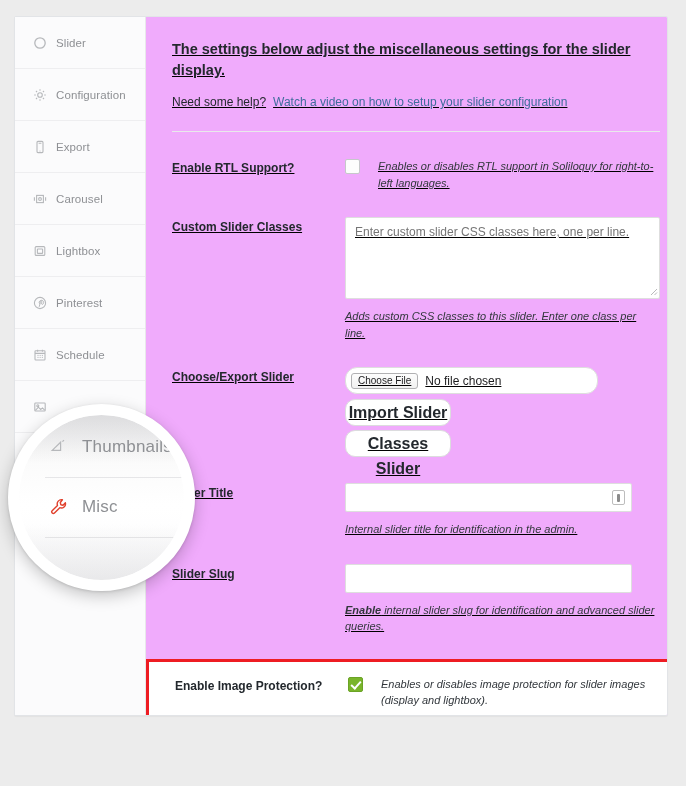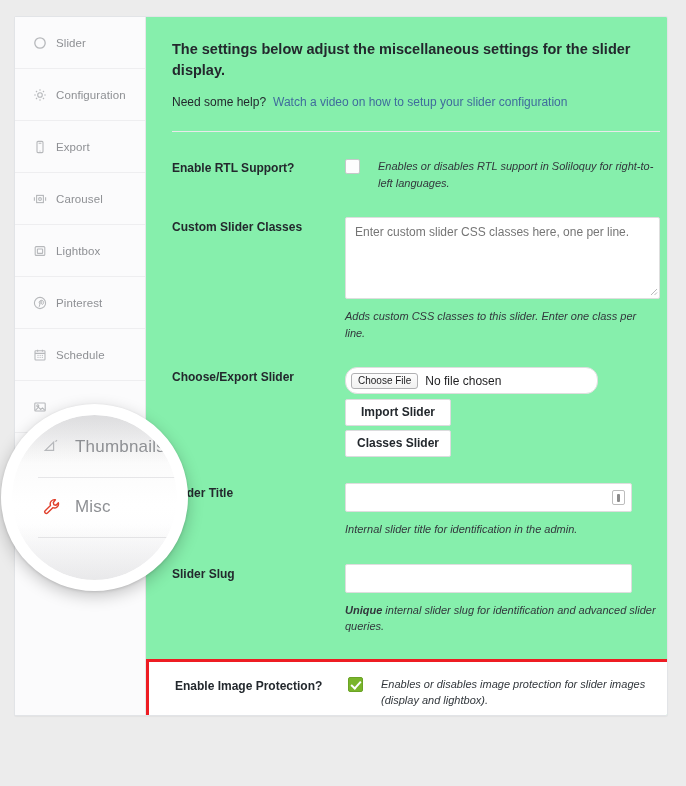--- a/index.html
+++ b/index.html
@@ -50,22 +50,23 @@
   }
   .nav-item:first-child { border-top: none; }
   .nav-item .ico { width: 14px; height: 14px; flex: 0 0 14px; display: block; color: #b6b8bb; }
   .nav-item .ico svg { display: block; width: 14px; height: 14px; }
   .nav-label { white-space: nowrap; }
 
   
   .content {
     flex: 1 1 auto;
     padding: 22px 24px 0 26px;
-    background: #86efac;
+    background: #f0abfc;
     position: relative;
+    text-decoration: underline;
   }
   .intro-title {
     font-size: 14.5px;
     font-weight: bold;
     color: #23282d;
     line-height: 1.45;
     margin: 0 0 14px 0;
     max-width: 468px;
   }
   .help-row {
@@ -167,26 +168,26 @@
     white-space: nowrap;
   }
   .file-name { font-size: 12px; color: #1d1d1f; margin-left: 7px; }
 
   .btn-stack { margin-top: 5px; }
   .btn {
     display: block;
     width: 106px; height: 27px;
     line-height: 25px;
     text-align: center;
-    font-size: 12px;
+    font-size: 16px;
     font-weight: bold;
     color: #23282d;
     background: #fff;
     border: 1px solid #dcdcde;
-    border-radius: 2px;
+    border-radius: 10px;
     margin-top: 4px;
     cursor: pointer;
   }
 
   .tinput {
     width: 287px; height: 29px;
     border: 1px solid #dedede;
     border-radius: 2px;
     background: #fff;
     padding: 0 9px;
@@ -221,21 +222,21 @@
     border: 3px solid #ee1c23;
     background: #fff;
     padding: 14px 0 14px 26px;
     display: flex;
     align-items: flex-start;
   }
 
   
   .magnifier {
     position: absolute;
-    left: 1px; top: 404px;
+    left: 8px; top: 404px;
     width: 187px; height: 187px;
     border-radius: 50%;
     background: #fff;
     border: 11px solid #ffffff;
     box-shadow: 0 5px 16px rgba(0,0,0,.22), 0 1px 3px rgba(0,0,0,.12);
     overflow: hidden;
   }
   .mag-inner {
     position: absolute;
     inset: 0;
@@ -420,21 +421,21 @@
               </span>
           </div>
           <div class="desc hint">Internal slider title for identification in the admin.</div>
         </div>
       </div>
 
       <div class="row">
         <div class="row-label">Slider Slug</div>
         <div class="row-field">
           <input class="tinput" type="text" style="">
-          <div class="desc hint"><span class="bold-i">Unique</span><span> internal slider slug for identification and advanced slider queries.</span></div>
+          <div class="desc hint"><span class="bold-i">Enable</span><span> internal slider slug for identification and advanced slider queries.</span></div>
         </div>
       </div>
 
       <div style="position:relative;height:84px;margin-top:24px;">
         <div class="highlight-box">
           <div class="row-label">Enable Image Protection?</div>
           <div class="row-field">
             <div class="cb-line">
               <span class="checkbox checked"></span>
               <span class="desc" style="max-width:300px">Enables or disables image protection for slider images (display and lightbox).</span>

